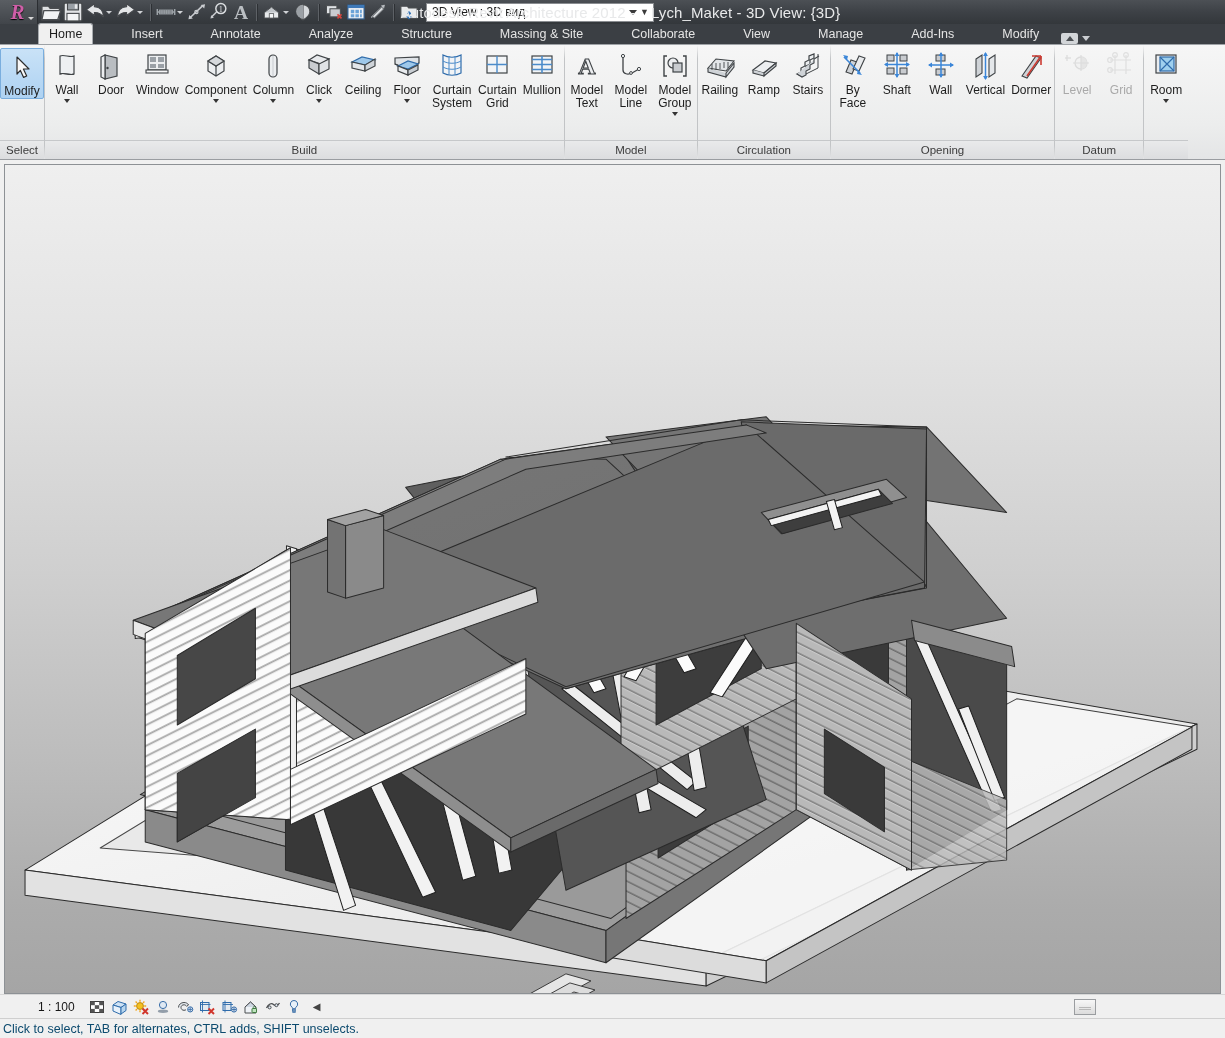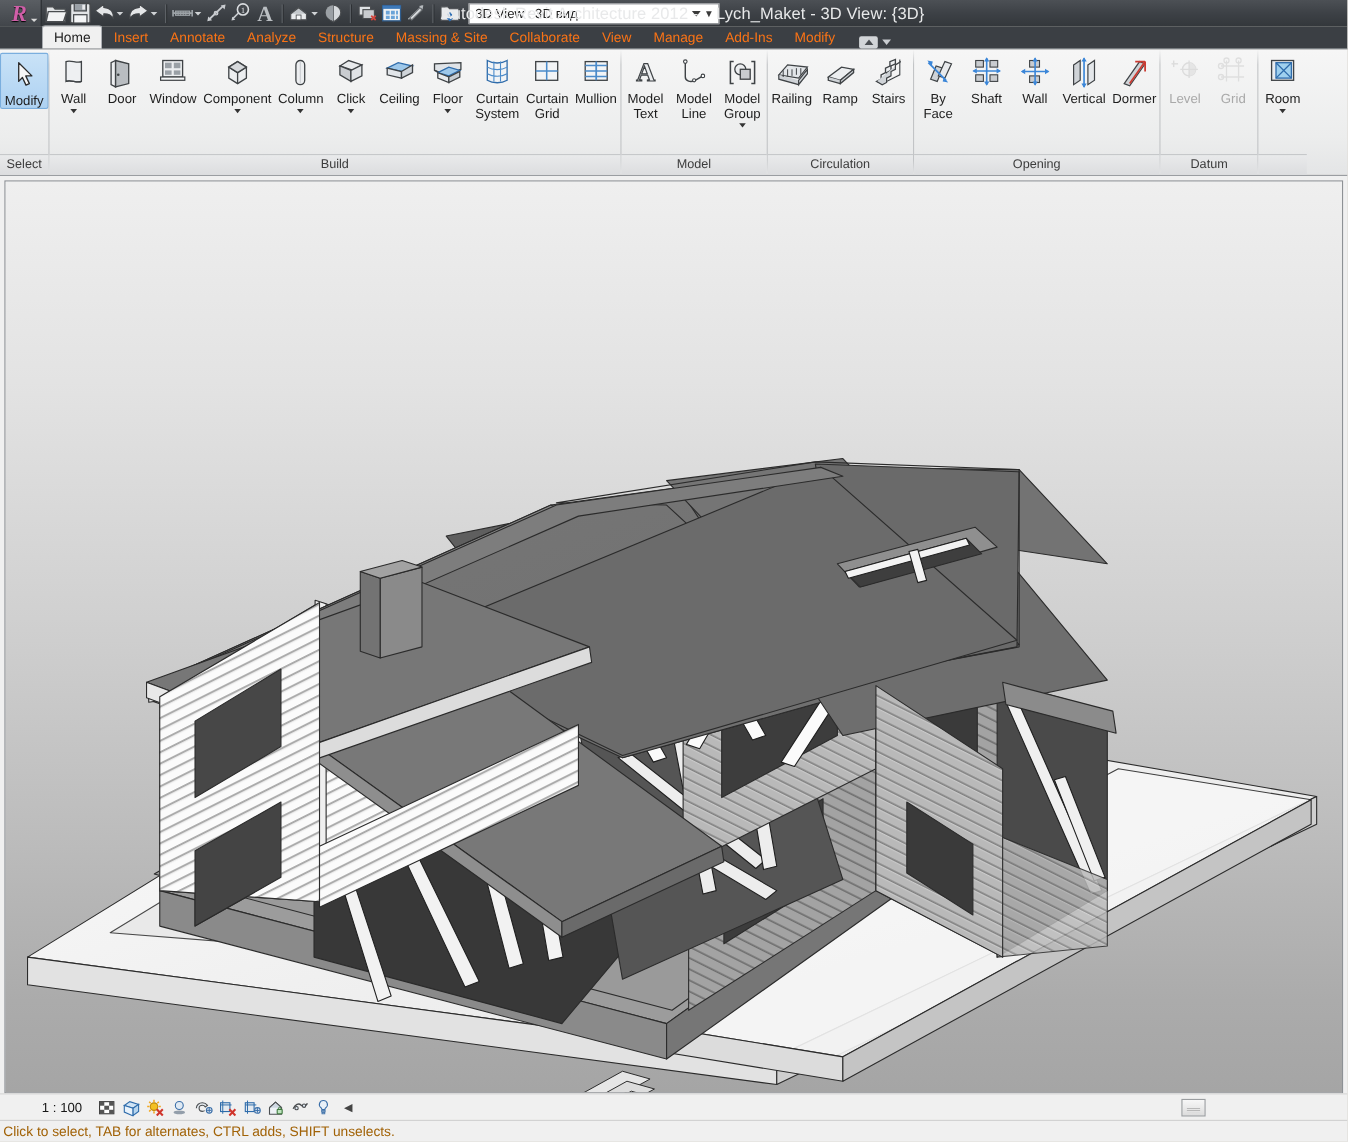--- a/index.html
+++ b/index.html
@@ -57,21 +57,21 @@
   .apptitle .sep { display:inline-block; width:16px; }
 
   
   .tabbar {
     height:21px; flex:0 0 21px; background:#3b3f44;
     display:flex; align-items:flex-end; position:relative;
     border-bottom:1px solid #9ea2a6;
   }
   .tab {
     height:21px; padding:0 10px; display:flex; align-items:center;
-    color:#f97316; font-size:12.5px; cursor:default; white-space:nowrap;
+    color:#e5e5e5; font-size:12.5px; cursor:default; white-space:nowrap;
   }
   .tab.active {
     background:#f0f0f0; color:#1e1e1e;
     border-left:1px solid #a7abaf; border-right:1px solid #a7abaf; border-top:1px solid #a7abaf;
     border-top-left-radius:3px; border-top-right-radius:3px;
   }
   .ribbon-opts { display:flex; align-items:center; margin-left:12px; gap:4px;}
   .ro-box { width:17px;height:11px; background:#d2d5d8; border-radius:2px;
             display:flex;align-items:center;justify-content:center; }
   .ro-box i { width:0;height:0;border-left:4px solid transparent;border-right:4px solid transparent;
@@ -135,21 +135,21 @@
     margin-right:129px; position:relative;
   }
   .grip:after{content:"";position:absolute;left:4px;right:4px;bottom:3px;height:4px;
      background:repeating-linear-gradient(180deg,#b8b8b8 0 1px,transparent 1px 2px);}
 
   
   .statusbar {
     height:20px; flex:0 0 20px; background:#f0f0f0;
     border-top:1px solid #cfcfcf;
     display:flex; align-items:center;
-    font-size:12.5px; color:#a16207; padding-left:3px;
+    font-size:12.5px; color:#0c4a6e; padding-left:3px;
   }
 </style>
 </head>
 <body>
 
 <div id="app">
 
   <div class="titlebar">
     <div class="rlogo">
       <span class="rglyph">R</span>
@@ -285,21 +285,21 @@
       </div>
     </div>
 
     <div class="apptitle">
       <span>Autodesk Revit Architecture 2012 -</span><span class="sep"></span><span>Lych_Maket - 3D View: {3D}</span>
     </div>
   </div>
 
   <div class="tabbar">
     <div style="width:38px;flex:0 0 38px;"></div>
-    <div id="tabs-host" style="display:flex;align-items:flex-end;height:21px;">
+    <div id="tabs-host" style="display:flex;align-items:flex-end;height:21px;gap:28px;">
         <div class="tab active">
           <span>Home</span>
         </div>
         <div class="tab">
           <span>Insert</span>
         </div>
         <div class="tab">
           <span>Annotate</span>
         </div>
         <div class="tab">

